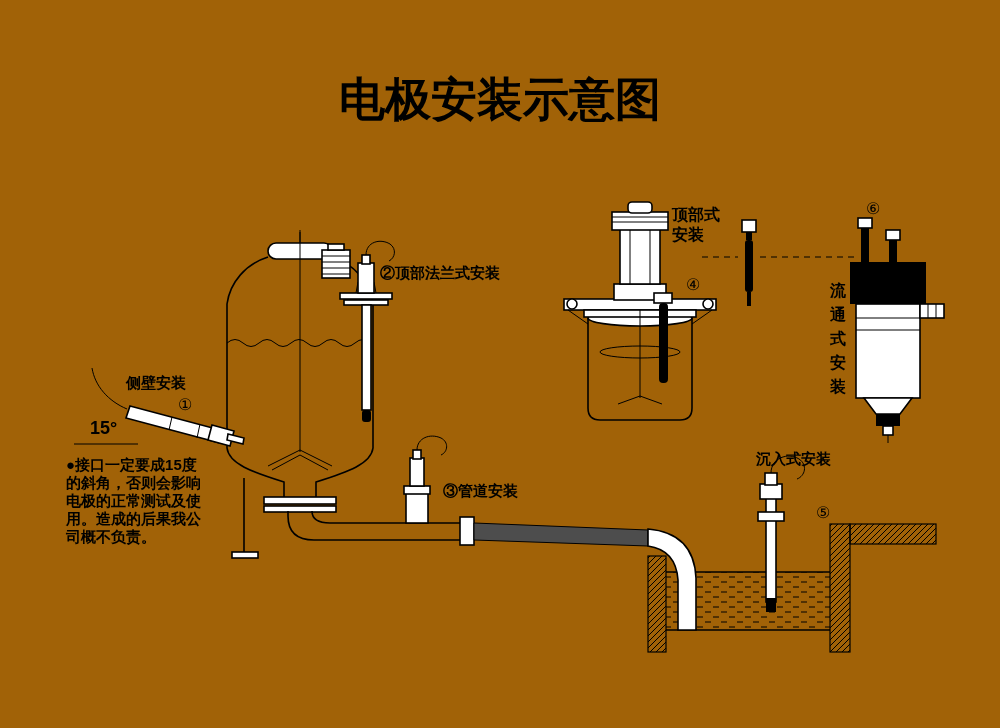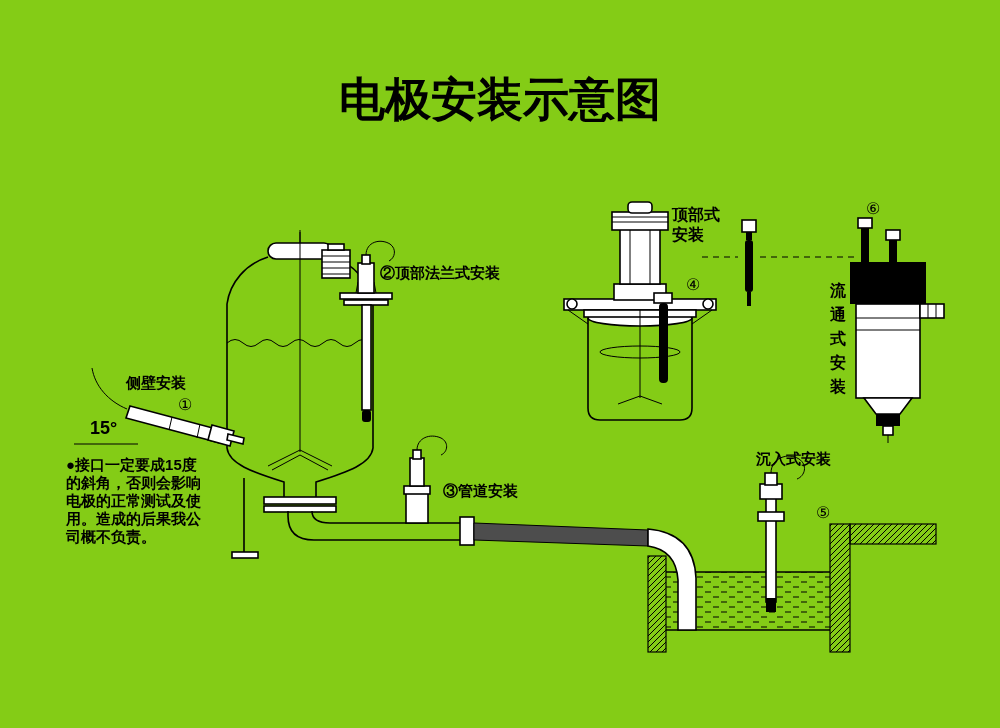--- a/index.html
+++ b/index.html
@@ -1,16 +1,16 @@
 <!DOCTYPE html>
 <html><head>
 <meta charset="utf-8">
 <style>
   html,body{margin:0;padding:0;background:#fff;}
-  .page{position:relative;width:1000px;height:728px;background:#84cc16;overflow:hidden;
+  .page{position:relative;width:1000px;height:728px;background:#a16207;overflow:hidden;
         font-family:"Liberation Sans",sans-serif;}
   svg{display:block;}
   .s   {stroke:#000;fill:none;stroke-width:1.6;}
   .sf  {stroke:#000;fill:#fff;stroke-width:1.6;}
   .thin{stroke:#000;fill:none;stroke-width:1;}
   .blk {fill:#000;stroke:none;}
   .band{fill:#4d4d4d;stroke:#000;stroke-width:1;}
   .dash{stroke:#000;stroke-width:1.2;fill:none;stroke-dasharray:6 5;}
   .title-text{font-family:"Liberation Serif",serif;font-weight:bold;font-size:46px;fill:#000;}
   .lbl {font-family:"Liberation Sans",sans-serif;font-weight:bold;font-size:16px;fill:#000;}

